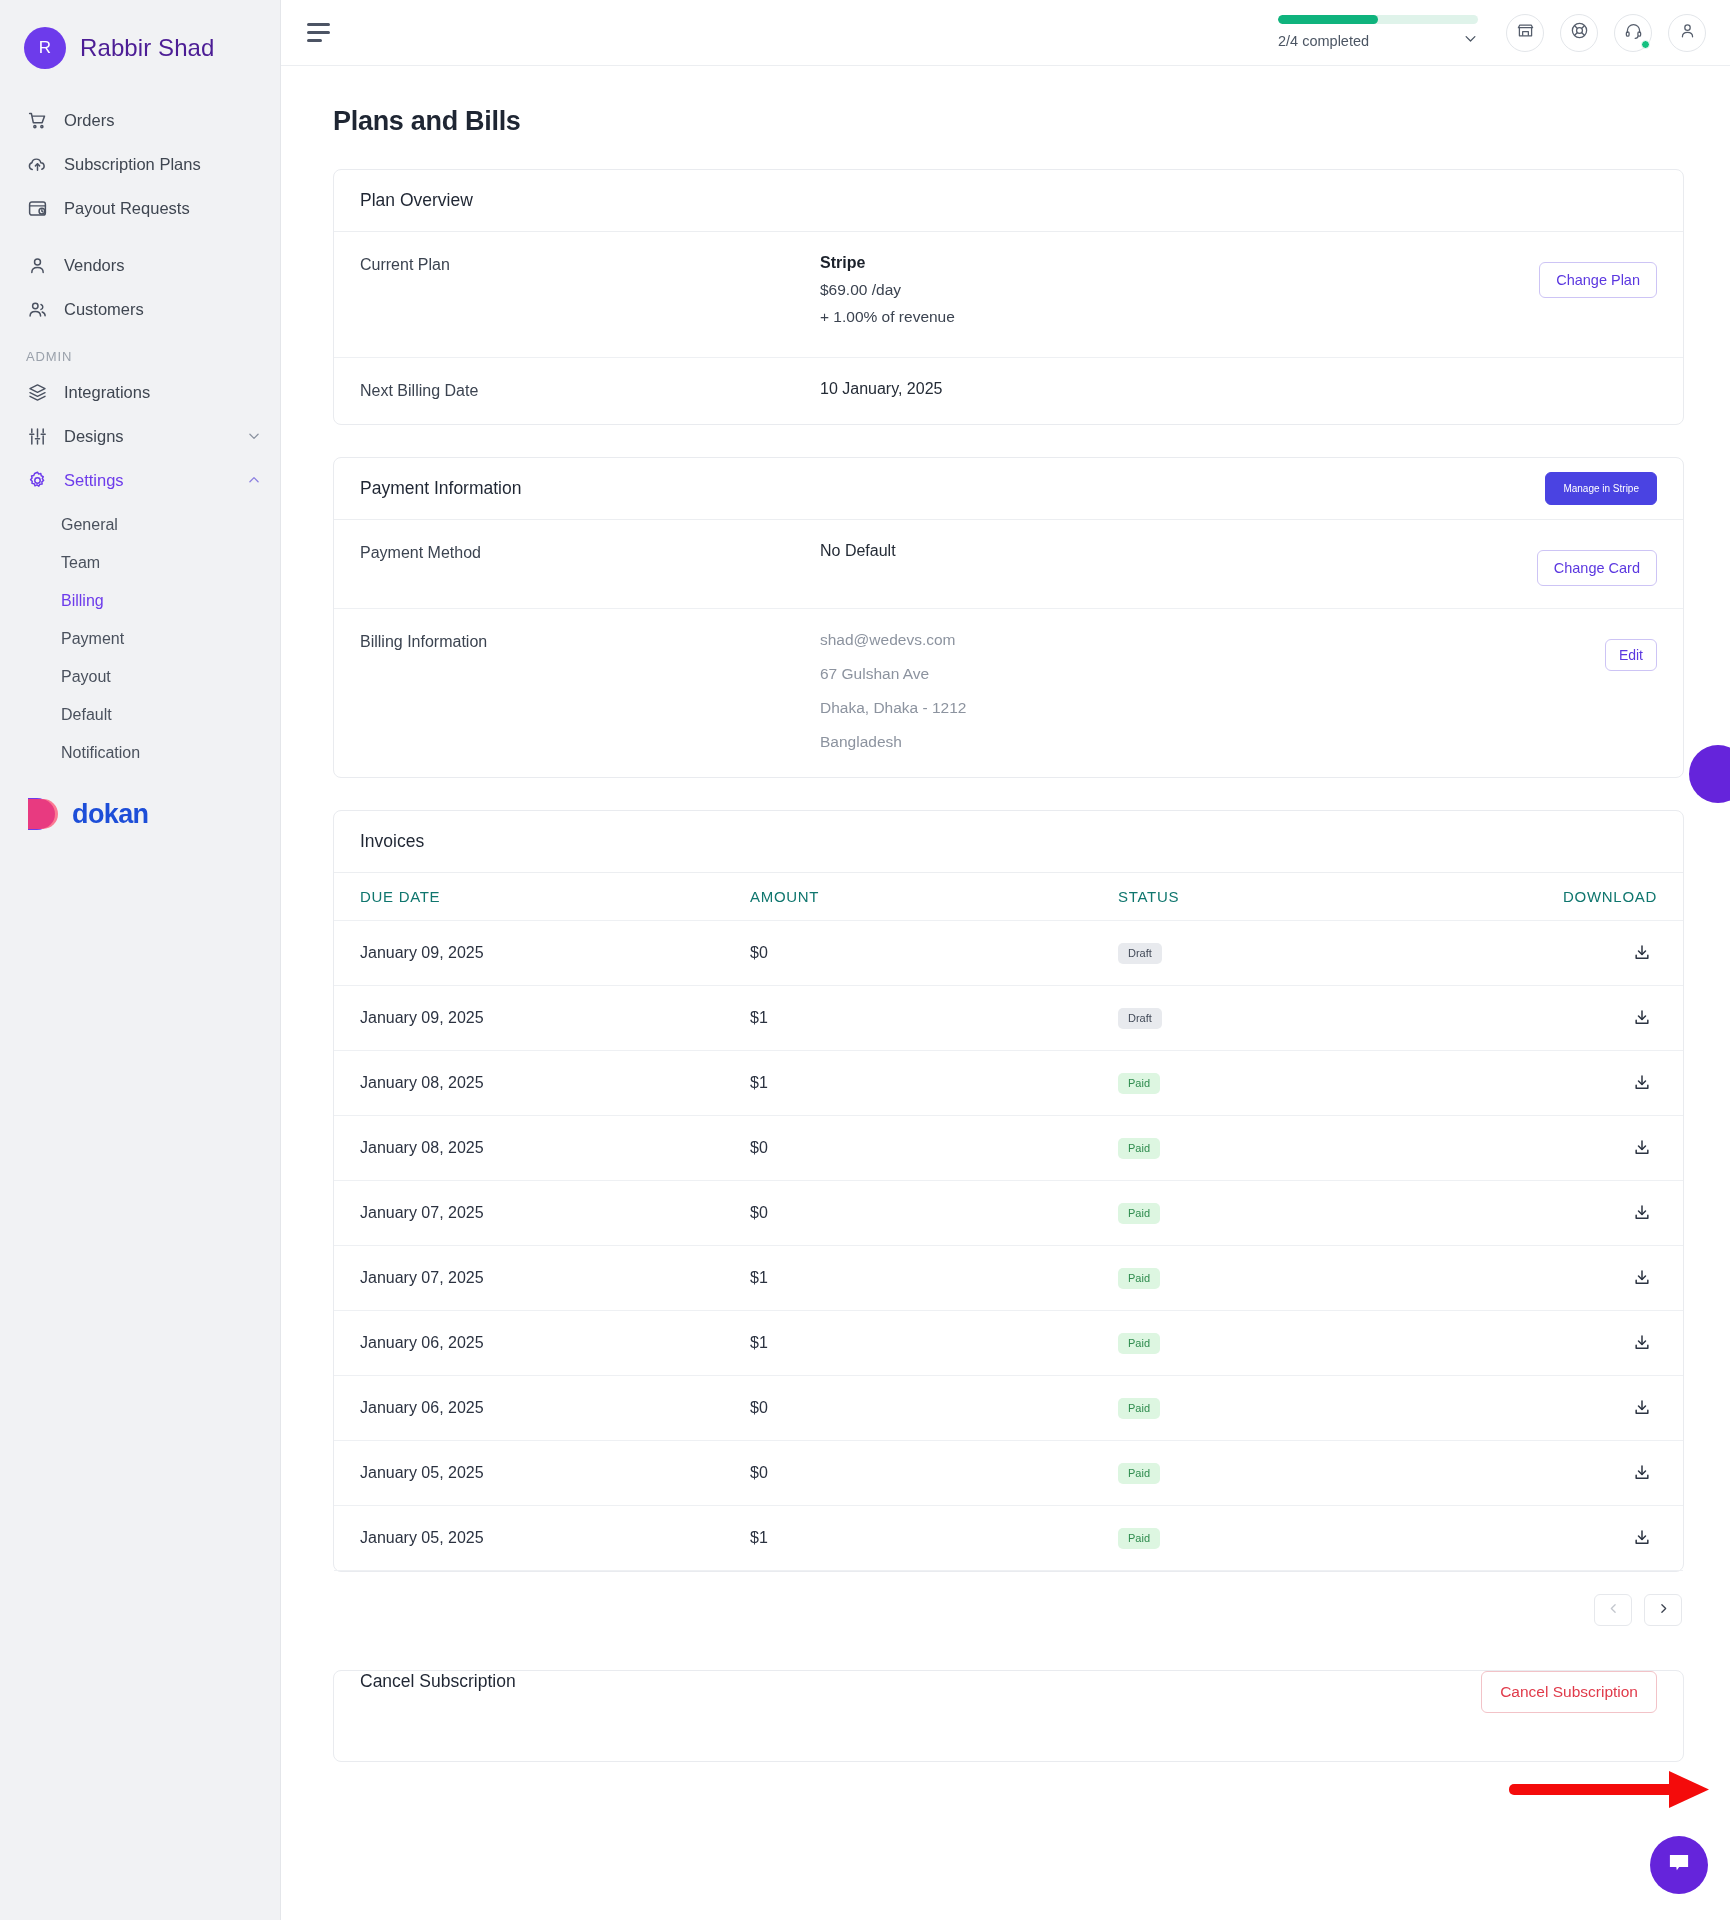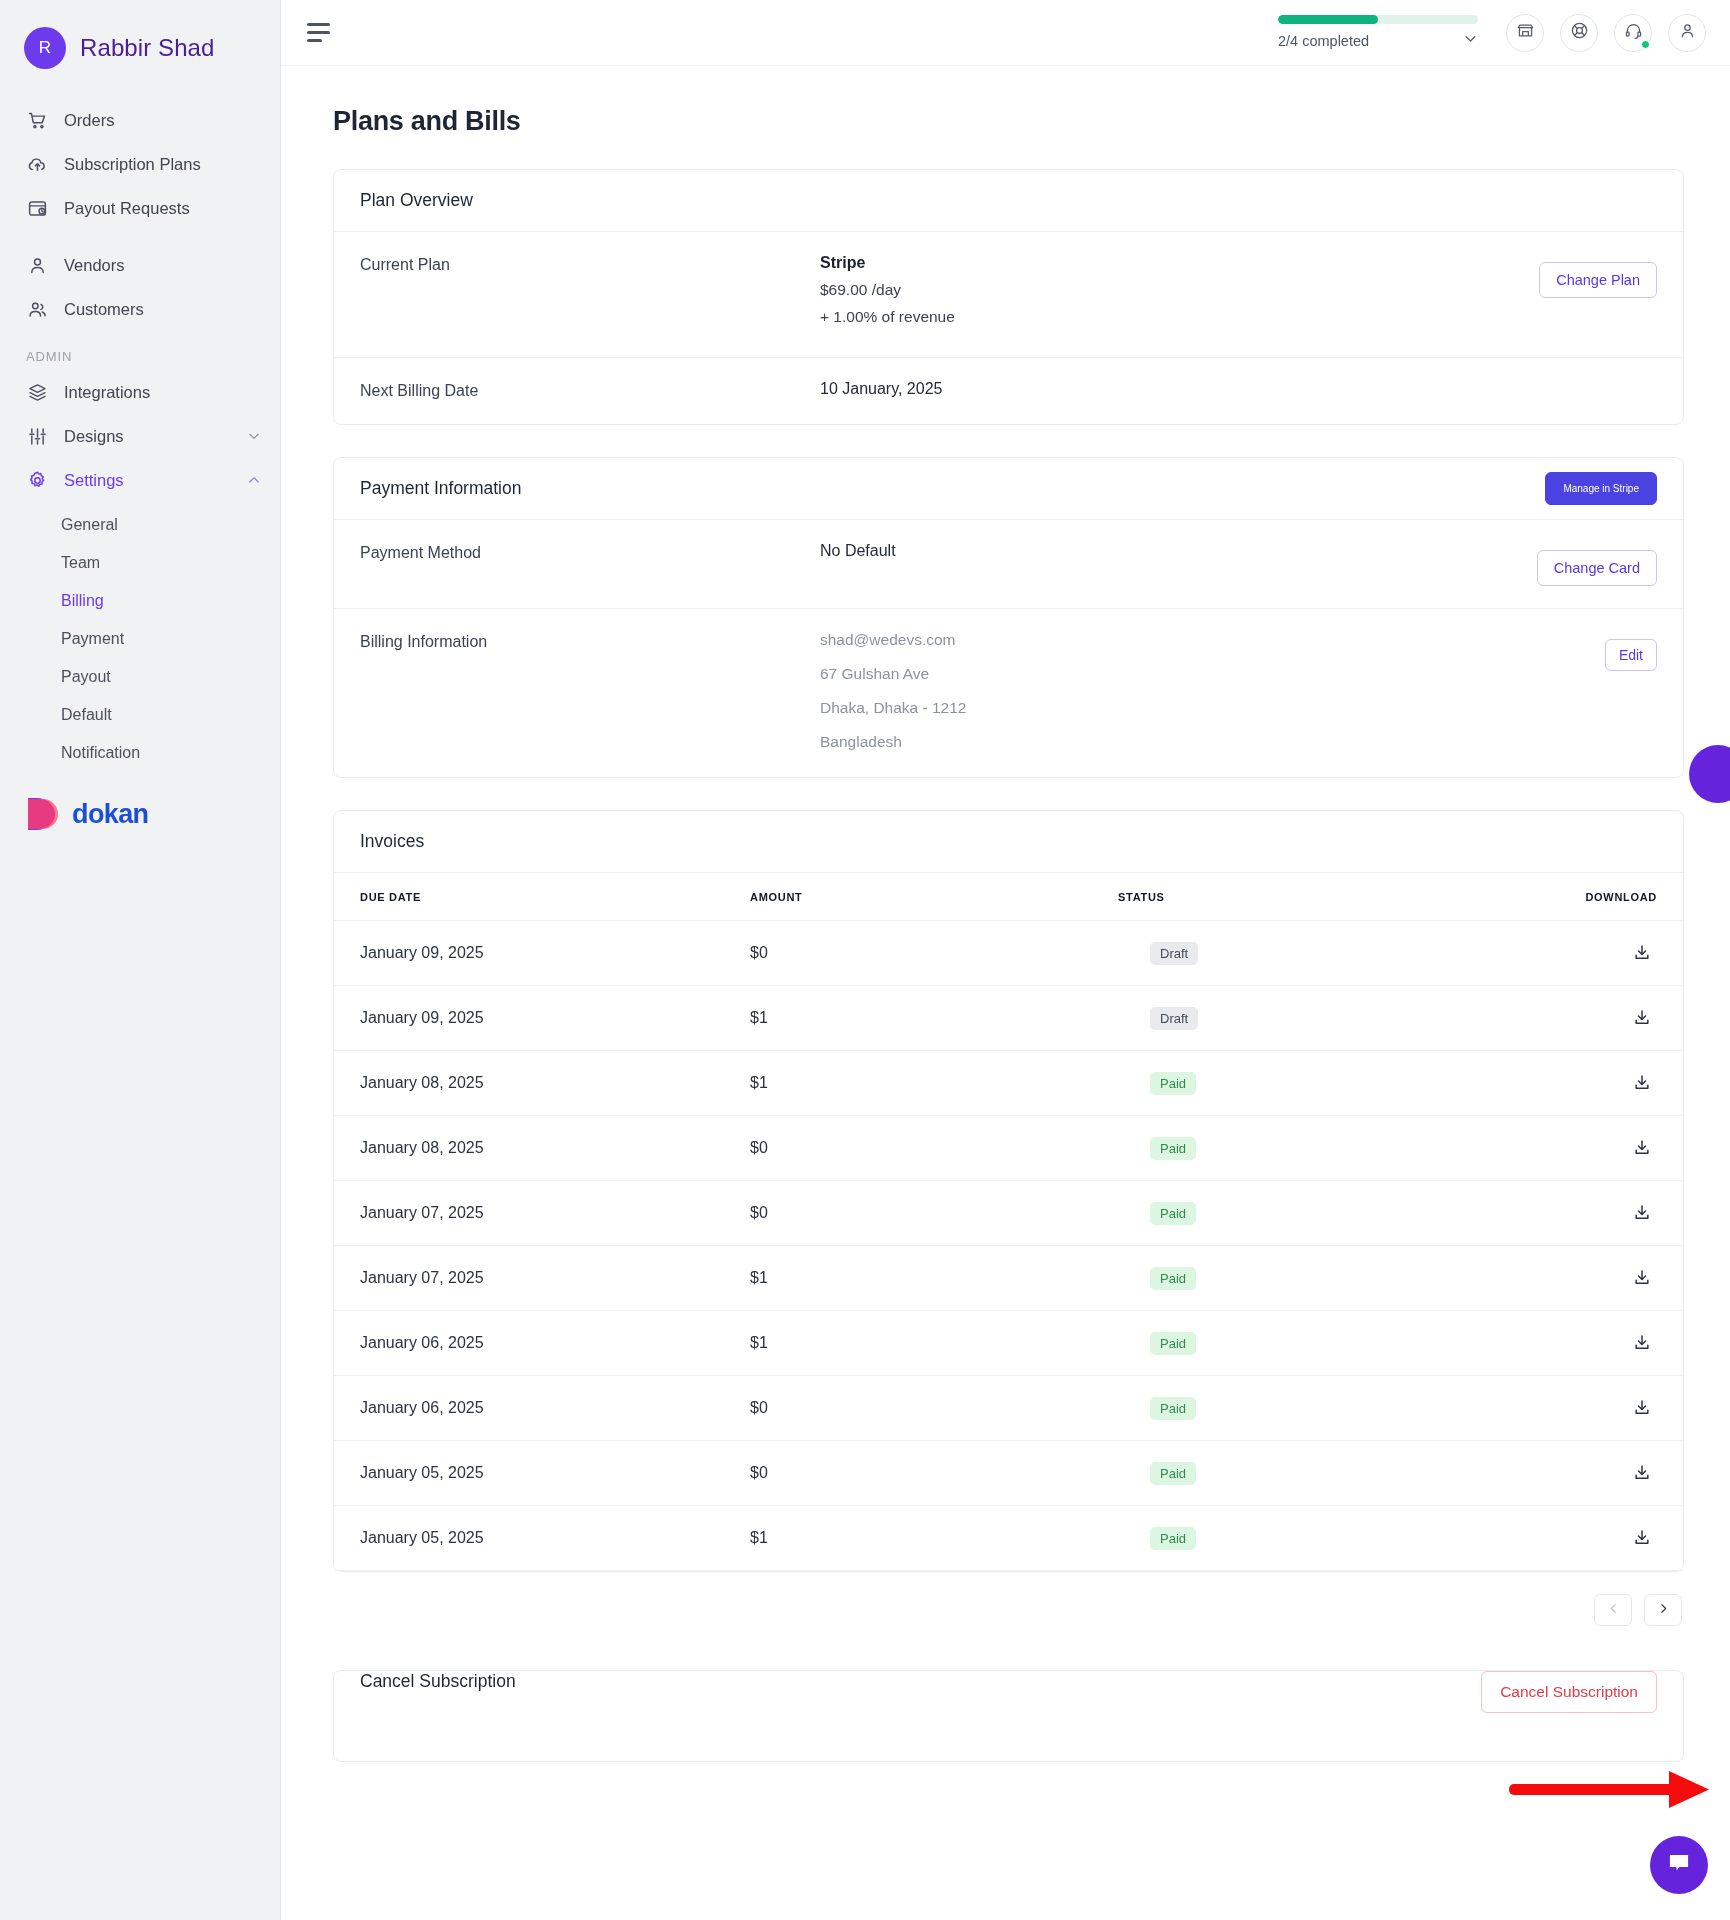--- a/index.html
+++ b/index.html
@@ -116,30 +116,30 @@
     font-size: 14.5px; border-radius: 6px; cursor: pointer;
     padding: 9px 16px; background: #fff; border: 1px solid #cdc4f5; color: #5b37e0;
     white-space: nowrap;
   }
   .btn-primary { background: #4a43e2; border-color: #4a43e2; color: #fff; font-size: 10px; padding: 10px 17px; }
   .btn-small { padding: 7px 13px; font-size: 14px; }
   .btn-danger { border-color: #f2c3c8; color: #e03a4a; padding: 11px 18px; font-size: 15.5px; }
 
   
   .thead { display: flex; padding: 0 26px; height: 48px; align-items: center; border-bottom: 1px solid #eef0f3; }
-  .th { font-size: 11px; letter-spacing: .7px; color: #0f172a; text-transform: uppercase; font-weight: bold; }
+  .th { font-size: 15px; letter-spacing: .7px; color: #0f766e; text-transform: uppercase; }
   .c-date { width: 390px; }
   .c-amount { width: 368px; }
   .c-status { width: 390px; }
   .c-dl { flex: 1; text-align: right; }
   .trow { display: flex; align-items: center; padding: 0 26px; height: 65px; border-bottom: 1px solid #eef0f3; }
   .td { font-size: 16px; color: #2b3240; }
   .badge {
-    display: inline-block; border-radius: 5px; font-size: 13px;
-    padding: 5px 10px; line-height: 1; margin-left: 32px;
+    display: inline-block; border-radius: 5px; font-size: 11px;
+    padding: 5px 10px; line-height: 1;
   }
   .badge-draft { background: #e8eaee; color: #434b59; }
   .badge-paid { background: #ddf6e1; color: #2f8c4e; }
   .dl-cell { flex: 1; display: flex; justify-content: flex-end; }
   .dl-btn { width: 30px; height: 30px; display: flex; align-items: center; justify-content: center; cursor: pointer; }
 
   .pager { display: flex; justify-content: flex-end; gap: 12px; margin-top: 22px; padding-right: 2px; }
   .pg-btn {
     width: 38px; height: 32px; border: 1px solid #e6e8ec; border-radius: 6px; background: #fff;
     display: flex; align-items: center; justify-content: center; cursor: pointer;

